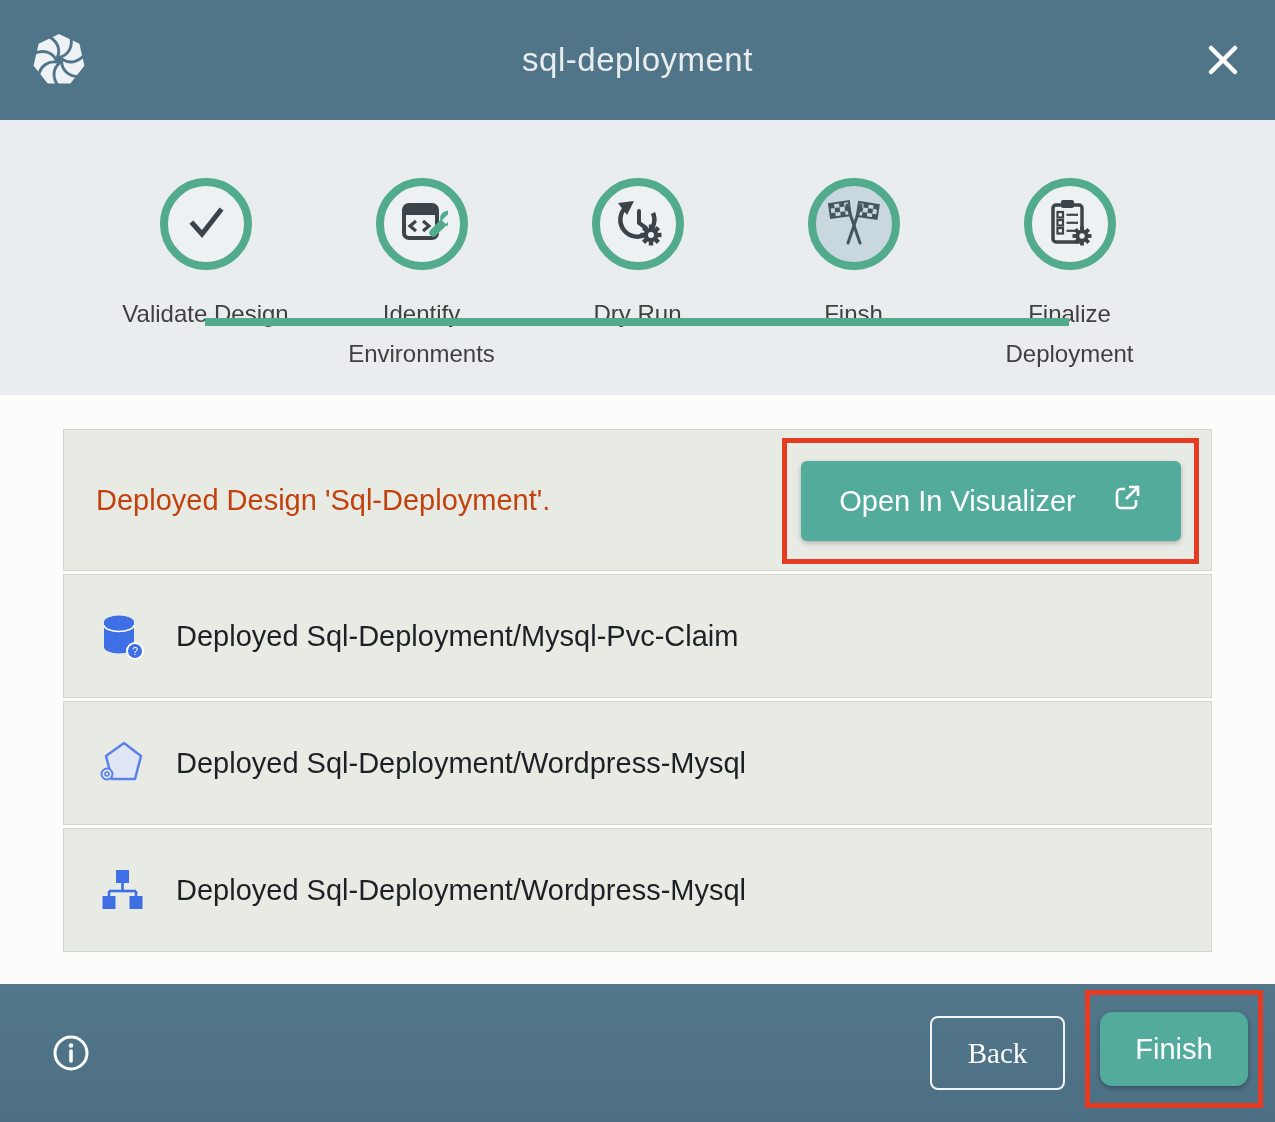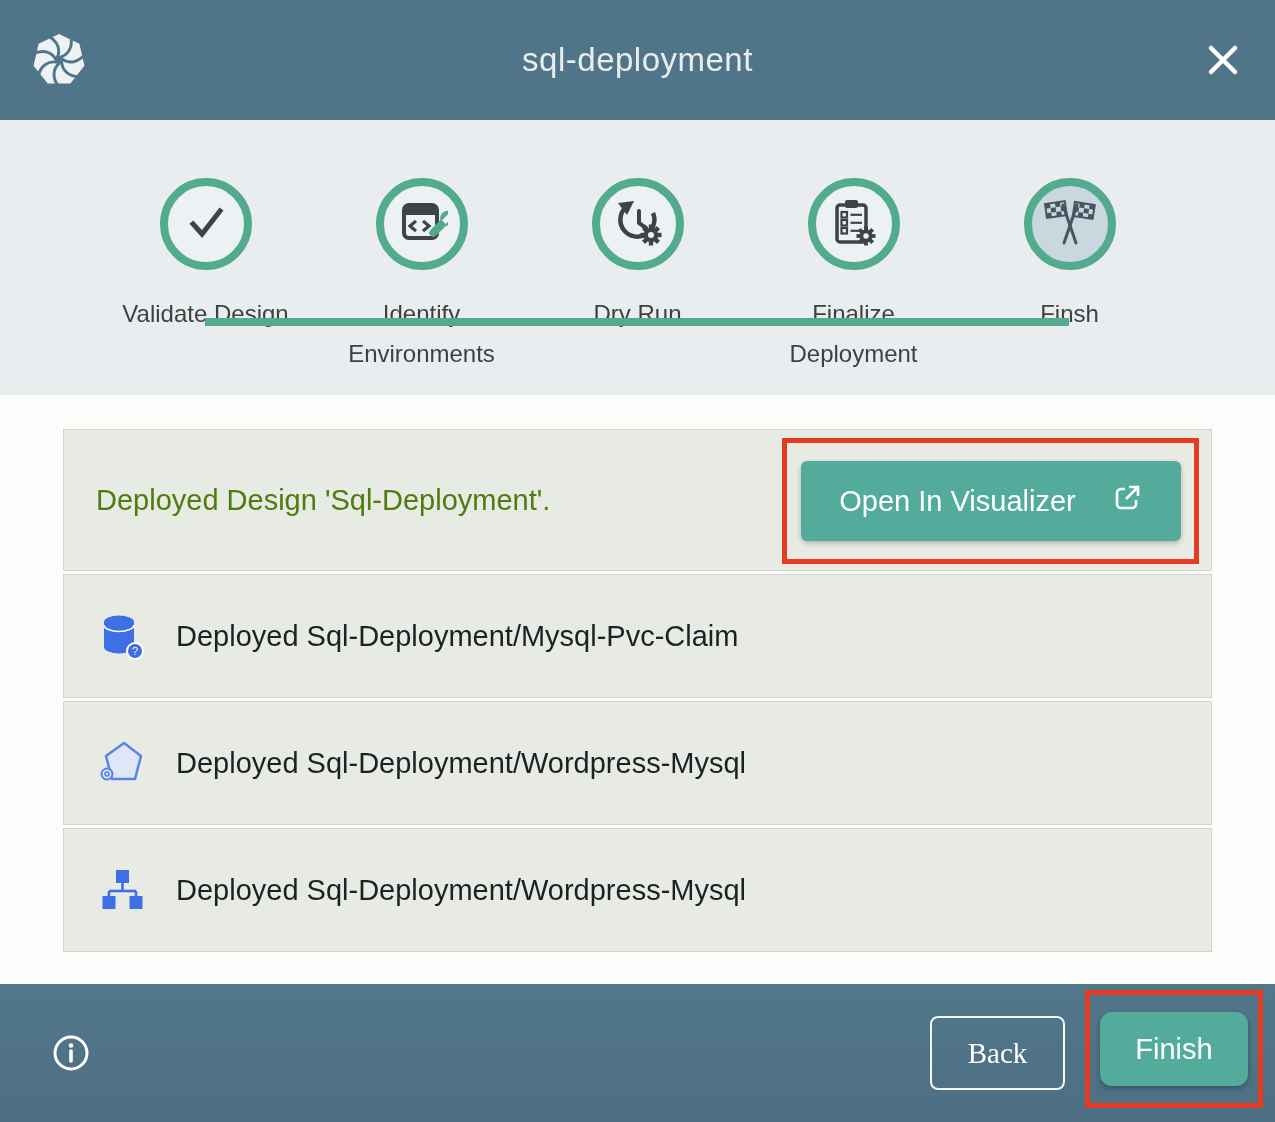--- a/index.html
+++ b/index.html
@@ -42,21 +42,21 @@
   .content{height:589px;background:#fcfcfa;box-sizing:border-box;padding:34px 63px 0 63px;}
   .row{
     background:#e8ebe4;border:1px solid #d3d6ce;box-sizing:border-box;
     display:flex;align-items:center;padding:0 32px;position:relative;
   }
   .row + .row{margin-top:3px;}
   .row-message{height:142px;}
   .row-item{height:124px;}
   .row-icon{width:52px;height:52px;flex:none;margin-right:28px;display:flex;align-items:center;justify-content:center;}
   .row-text{font-size:29px;color:#1b2125;}
-  .message-text{font-size:29px;color:#4d7c0f;}
+  .message-text{font-size:29px;color:#c2410c;}
   
   .viz-annotation{
     position:absolute;top:8px;right:12px;width:417px;height:126px;
     border:5px solid #e63b23;box-sizing:border-box;
     display:flex;align-items:center;justify-content:center;
   }
   .viz-button{
     width:380px;height:80px;background:#53ab9b;border:none;border-radius:6px;
     color:#fff;font-size:29px;font-family:inherit;cursor:pointer;
     display:flex;align-items:center;justify-content:center;gap:36px;
@@ -169,20 +169,56 @@
                   <circle r="7.2"></circle>
                 </g>
                 <circle r="3" fill="#eef1f3"></circle>
               </g>
             </svg>
           </span>
         </div>
         <div class="step-label">Dry Run</div>
       </div>
 
+      <div class="step active">
+        <div class="circle">
+          <span>
+            <svg width="56" height="56" viewBox="0 0 56 56">
+              <g stroke="#45565f" stroke-width="3" stroke-linecap="round">
+                <line x1="21" y1="11" x2="34" y2="49"></line>
+                <line x1="35" y1="11" x2="22" y2="49"></line>
+              </g>
+              <g transform="translate(3,10) rotate(-8)">
+                <rect x="0" y="0" width="20" height="14" fill="none" stroke="#45565f" stroke-width="2"></rect>
+                <g fill="#45565f">
+                  <rect x="0" y="0" width="5" height="4.7"></rect>
+                    <rect x="10" y="0" width="5" height="4.7"></rect>
+                  <rect x="5" y="4.7" width="5" height="4.7"></rect>
+                    <rect x="15" y="4.7" width="5" height="4.7"></rect>
+                  <rect x="0" y="9.4" width="5" height="4.7"></rect>
+                    <rect x="10" y="9.4" width="5" height="4.7"></rect>
+                </g>
+              </g>
+              <g transform="translate(33,8) rotate(9)">
+                <rect x="0" y="0" width="20" height="14" fill="none" stroke="#45565f" stroke-width="2"></rect>
+                <g fill="#45565f">
+                  <rect x="5" y="0" width="5" height="4.7"></rect>
+                    <rect x="15" y="0" width="5" height="4.7"></rect>
+                  <rect x="0" y="4.7" width="5" height="4.7"></rect>
+                    <rect x="10" y="4.7" width="5" height="4.7"></rect>
+                  <rect x="5" y="9.4" width="5" height="4.7"></rect>
+                    <rect x="15" y="9.4" width="5" height="4.7"></rect>
+                </g>
+              </g>
+            </svg>
+          </span>
+        </div>
+        <div class="step-label">Finsh</div>
+      </div>
+
       <div class="step">
         <div class="circle">
           <span>
             <svg width="52" height="52" viewBox="0 0 52 52">
               <rect x="9" y="9" width="29" height="37" rx="3" fill="none" stroke="#3c4449" stroke-width="3.5"></rect>
               <rect x="17" y="4" width="13" height="8" rx="2" fill="#3c4449"></rect>
               <g stroke="#3c4449" stroke-width="2.2" fill="none">
                 <rect x="13.5" y="16" width="5.5" height="5.5"></rect>
                 <rect x="13.5" y="24" width="5.5" height="5.5"></rect>
                 <rect x="13.5" y="32" width="5.5" height="5.5"></rect>
@@ -197,56 +233,20 @@
                   <rect x="-1.9" y="-9.5" width="3.8" height="19" transform="rotate(45)"></rect>
                   <rect x="-9.5" y="-1.9" width="19" height="3.8" transform="rotate(45)"></rect>
                   <circle r="6.5"></circle>
                 </g>
                 <circle r="2.7" fill="#eef1f3"></circle>
               </g>
             </svg>
           </span>
         </div>
         <div class="step-label">Finalize Deployment</div>
-      </div>
-
-      <div class="step active">
-        <div class="circle">
-          <span>
-            <svg width="56" height="56" viewBox="0 0 56 56">
-              <g stroke="#45565f" stroke-width="3" stroke-linecap="round">
-                <line x1="21" y1="11" x2="34" y2="49"></line>
-                <line x1="35" y1="11" x2="22" y2="49"></line>
-              </g>
-              <g transform="translate(3,10) rotate(-8)">
-                <rect x="0" y="0" width="20" height="14" fill="none" stroke="#45565f" stroke-width="2"></rect>
-                <g fill="#45565f">
-                  <rect x="0" y="0" width="5" height="4.7"></rect>
-                    <rect x="10" y="0" width="5" height="4.7"></rect>
-                  <rect x="5" y="4.7" width="5" height="4.7"></rect>
-                    <rect x="15" y="4.7" width="5" height="4.7"></rect>
-                  <rect x="0" y="9.4" width="5" height="4.7"></rect>
-                    <rect x="10" y="9.4" width="5" height="4.7"></rect>
-                </g>
-              </g>
-              <g transform="translate(33,8) rotate(9)">
-                <rect x="0" y="0" width="20" height="14" fill="none" stroke="#45565f" stroke-width="2"></rect>
-                <g fill="#45565f">
-                  <rect x="5" y="0" width="5" height="4.7"></rect>
-                    <rect x="15" y="0" width="5" height="4.7"></rect>
-                  <rect x="0" y="4.7" width="5" height="4.7"></rect>
-                    <rect x="10" y="4.7" width="5" height="4.7"></rect>
-                  <rect x="5" y="9.4" width="5" height="4.7"></rect>
-                    <rect x="15" y="9.4" width="5" height="4.7"></rect>
-                </g>
-              </g>
-            </svg>
-          </span>
-        </div>
-        <div class="step-label">Finsh</div>
       </div>
 
     </div>
   </div>
 
   <div class="content">
 
     <div class="row row-message">
       <span class="message-text">Deployed Design 'Sql-Deployment'.</span>
       <div class="viz-annotation">

